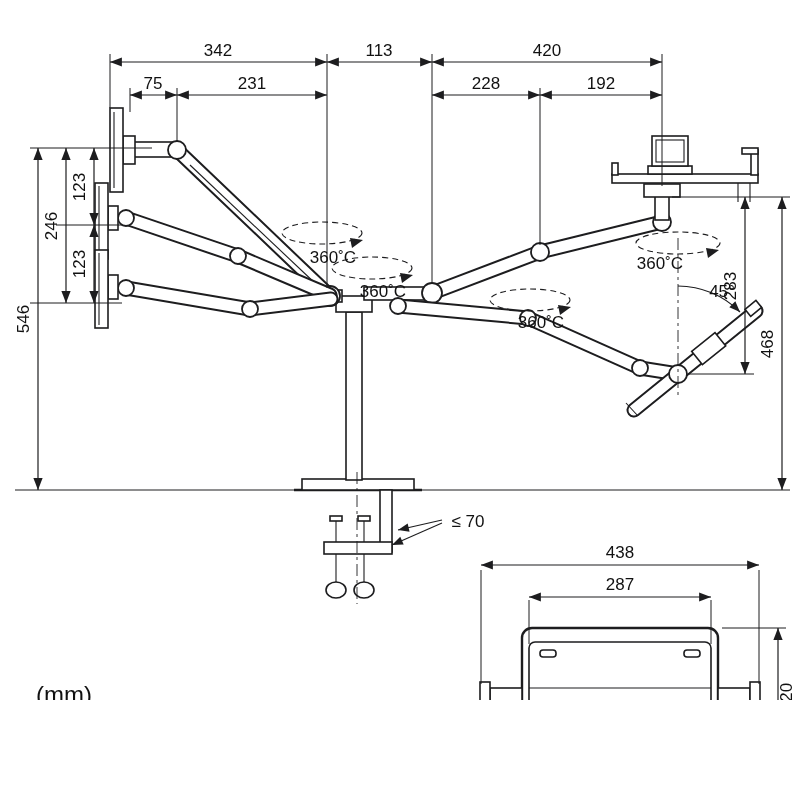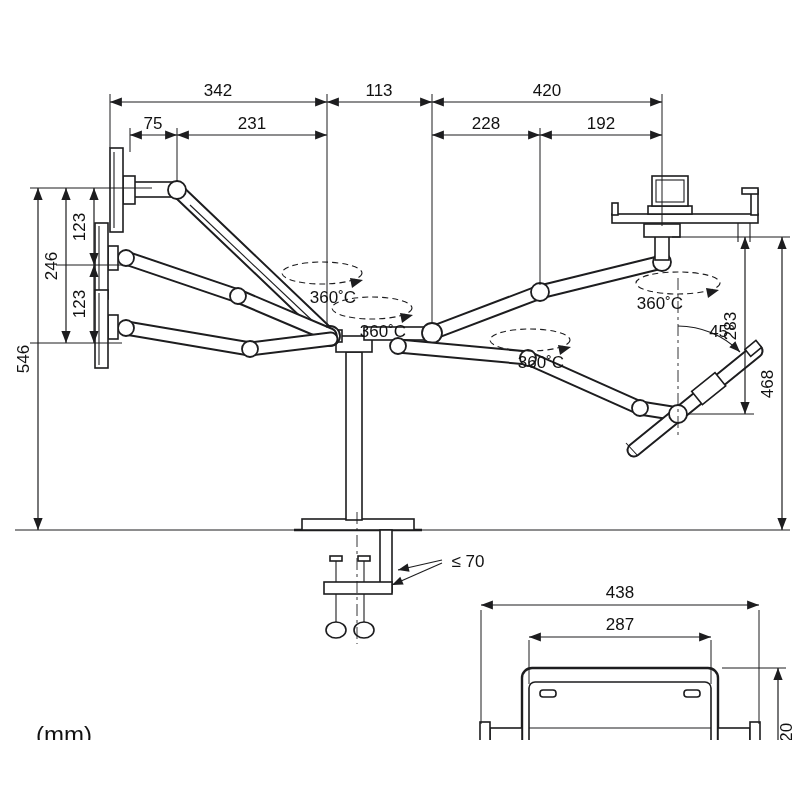--- a/index.html
+++ b/index.html
@@ -1,16 +1,16 @@
 <!DOCTYPE html>
 <html><head>
 <meta charset="utf-8">
 <style>
   html,body { margin:0; padding:0; background:#ffffff; }
-  #stage { position:relative; width:800px; height:700px; background:#ffffff; overflow:hidden;margin-top:40px; }
+  #stage { position:relative; width:800px; height:700px; background:#ffffff; overflow:hidden; }
   svg { display:block; }
   .ext   { stroke:#1d1d1f; stroke-width:1;   fill:none; }
   .dim   { stroke:#1d1d1f; stroke-width:1.2; fill:none; marker-start:url(#arr); marker-end:url(#arr); }
   .lead  { stroke:#1d1d1f; stroke-width:1.1; fill:none; marker-end:url(#arr); }
   .dimtxt{ font-family:"Liberation Sans", sans-serif; font-size:17px; fill:#111111; text-anchor:middle; }
   .unit  { font-family:"Liberation Sans", sans-serif; font-size:24px; fill:#111111; }
   .outline { fill:#ffffff; stroke:#1d1d1f; stroke-width:1.6; }
   .thick   { fill:#ffffff; stroke:#1d1d1f; stroke-width:2.4; }
   .tube-o { fill:none; stroke:#1d1d1f; stroke-width:15; stroke-linejoin:round; stroke-linecap:round; }
   .tube-i { fill:none; stroke:#ffffff; stroke-width:11; stroke-linejoin:round; stroke-linecap:round; }

